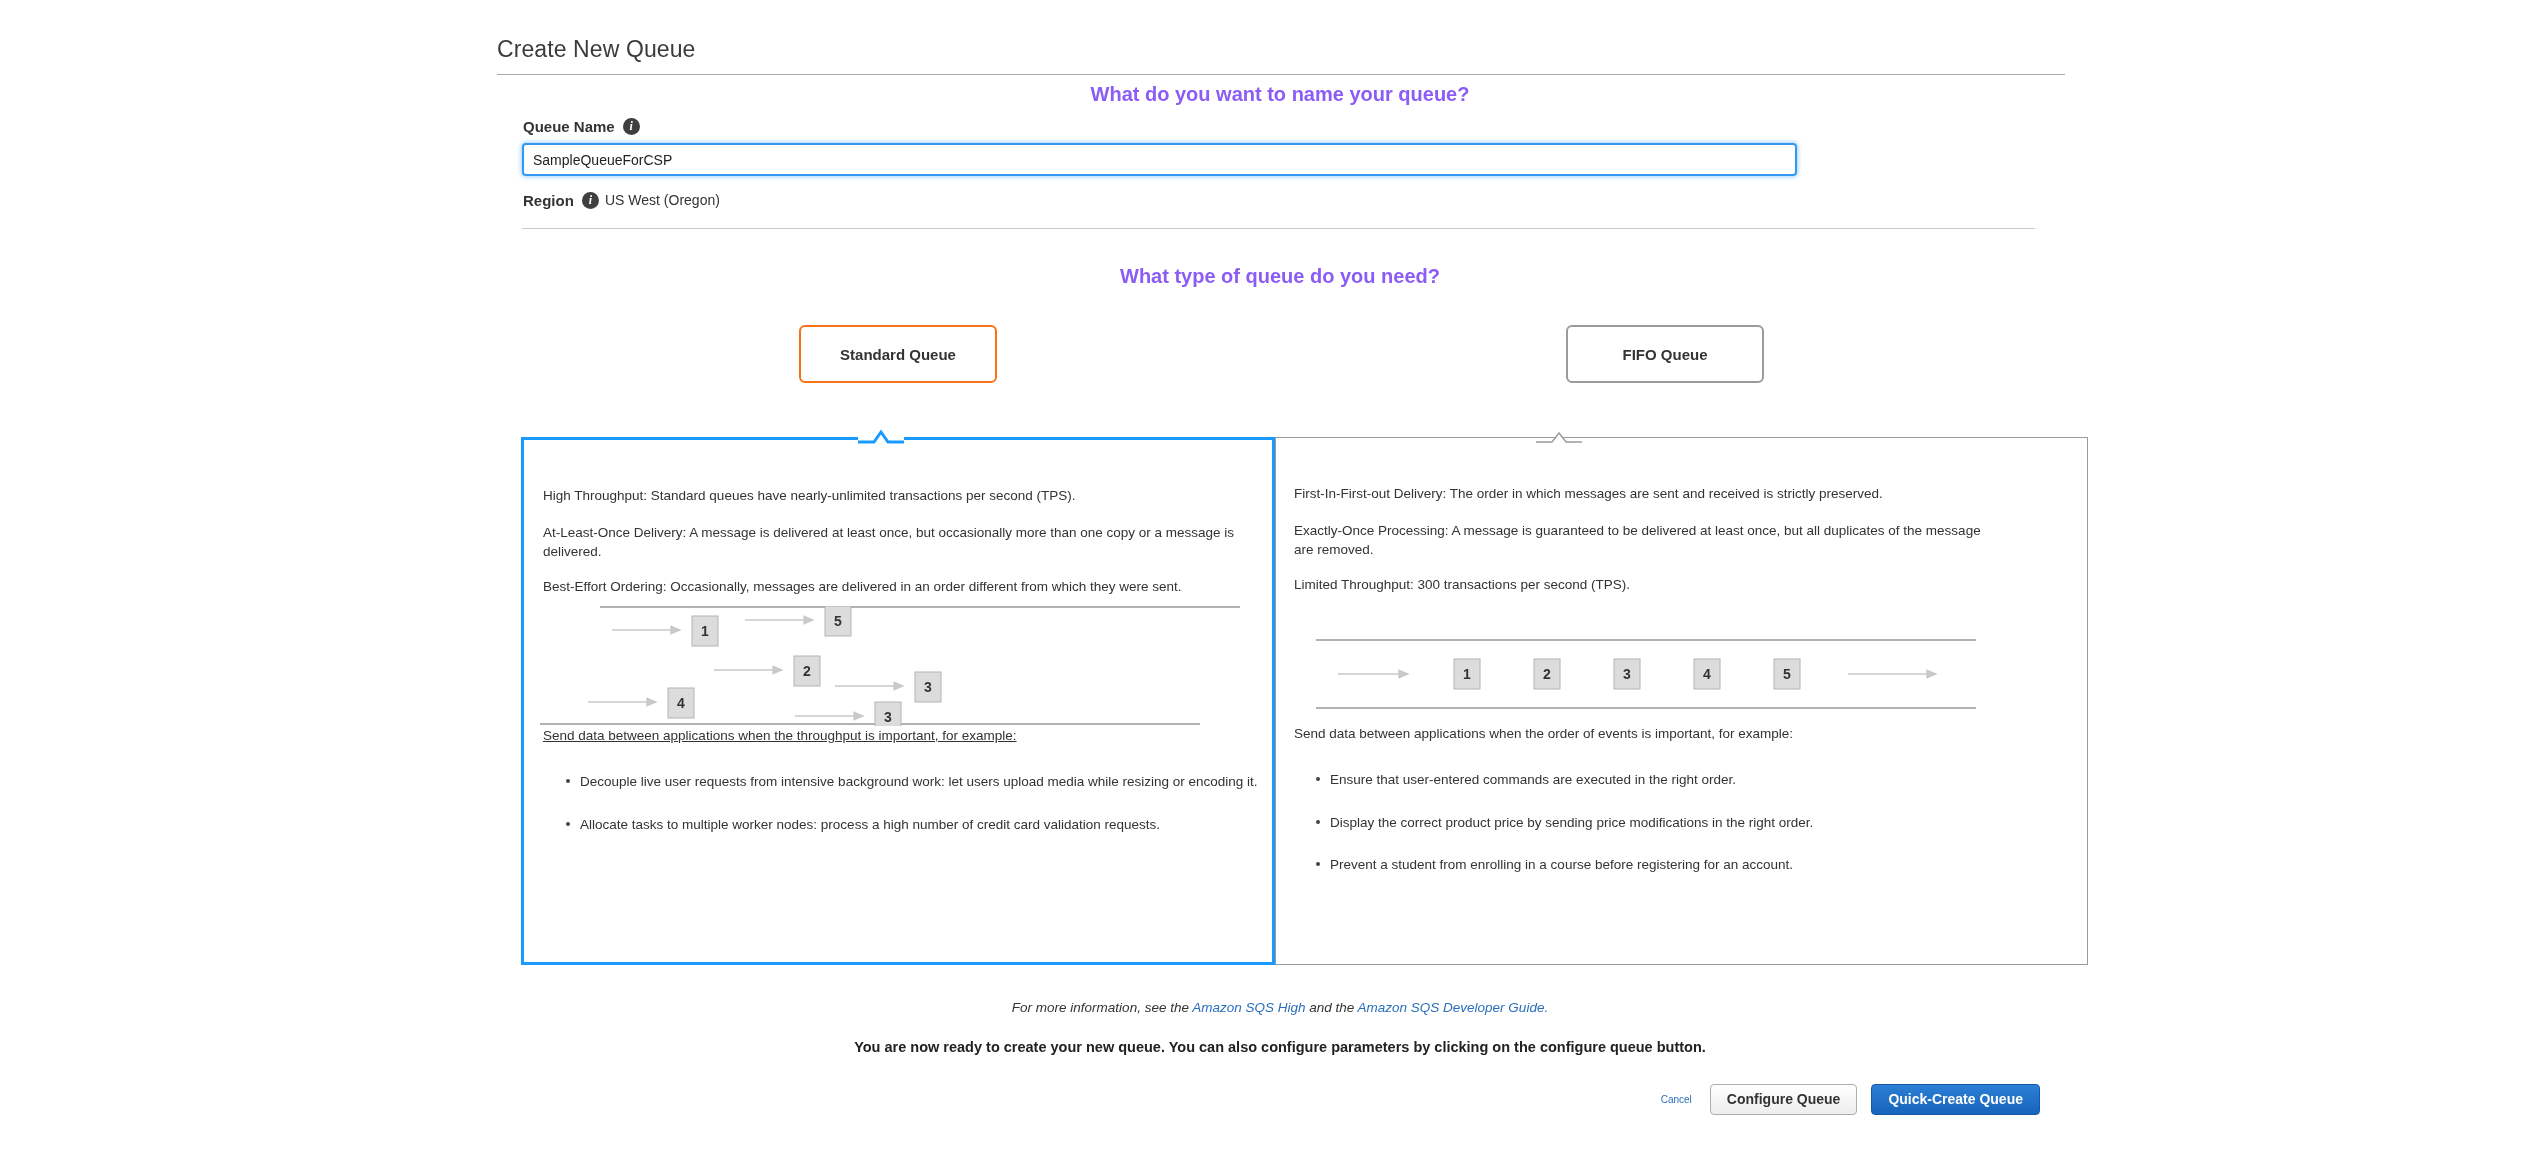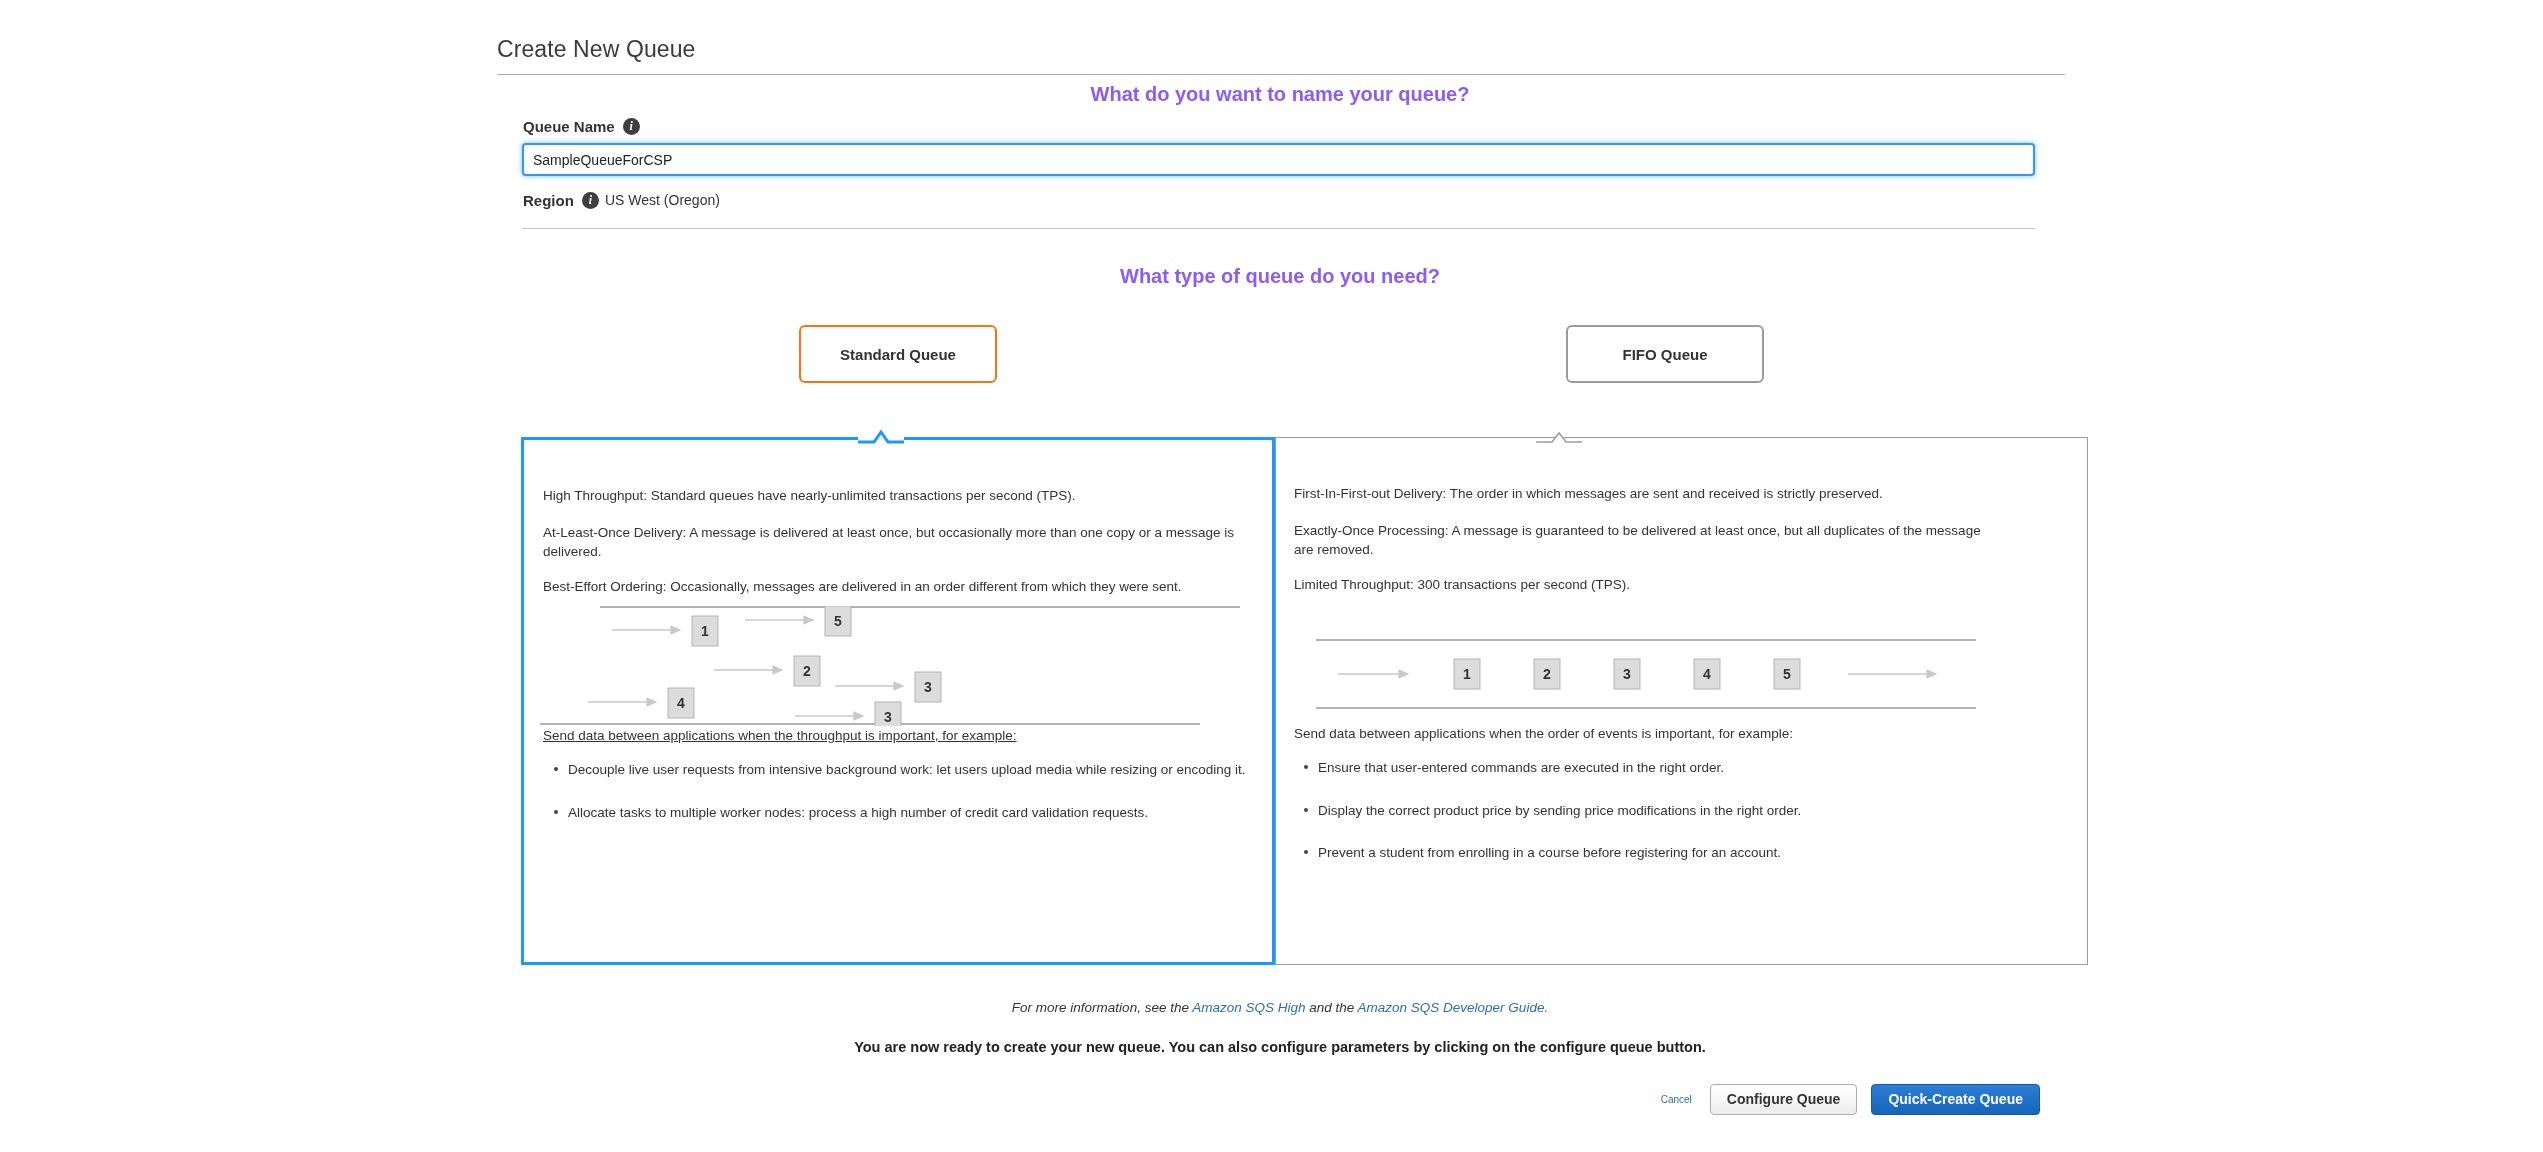--- a/index.html
+++ b/index.html
@@ -40,21 +40,21 @@
   #lbl-region     { left: 523px; top: 192px; }
 
   .info-icon {
     display: inline-block; width: 17px; height: 17px; border-radius: 50%;
     background: #3f3f3f; color: #ffffff; font-size: 12px; font-weight: bold;
     font-style: italic; line-height: 17px; text-align: center;
     font-family: "Liberation Serif", serif;
   }
 
   .queue-input {
-    position: absolute; left: 522px; top: 143px; width: 1513px; height: 33px;
+    position: absolute; left: 522px; top: 143px; width: 1275px; height: 33px;
     border: 2px solid #3399ee; border-radius: 4px;
     box-shadow: 0 0 4px 1px rgba(80,170,255,.55);
     background: #ffffff; outline: none;
     font-family: "Liberation Sans", sans-serif; font-size: 14px;
     color: #222222; padding: 0 9px;
   }
 
   .region-value {
     position: absolute; left: 605px; top: 192px;
     font-size: 14px; color: #333333;
@@ -107,21 +107,21 @@
   #p-fifo-2 { left: 18px; top: 83px;  width: 690px; }
   #p-fifo-3 { left: 18px; top: 137px; width: 690px; }
 
   .lead {
     position: absolute; font-size: 13.5px; color: #333333;
   }
   #lead-std  { left: 19px; top: 288px; text-decoration: underline; }
   #lead-fifo { left: 18px; top: 288px; }
 
   .bullets {
-    position: absolute; margin: 0; padding: 0 0 0 22px;
+    position: absolute; margin: 12px; padding: 0 0 0 22px;
     font-size: 13.5px; line-height: 1.45; color: #333333;
     list-style: none;
   }
   #bul-std  { left: 22px; top: 320px; width: 700px; }
   #bul-fifo { left: 20px; top: 320px; width: 690px; }
   .bullets li { position: relative; margin-bottom: 23px; }
   .bullets li::before {
     content: ""; position: absolute; left: -14px; top: 7px;
     width: 4px; height: 4px; border-radius: 50%; background: #444444;
   }

